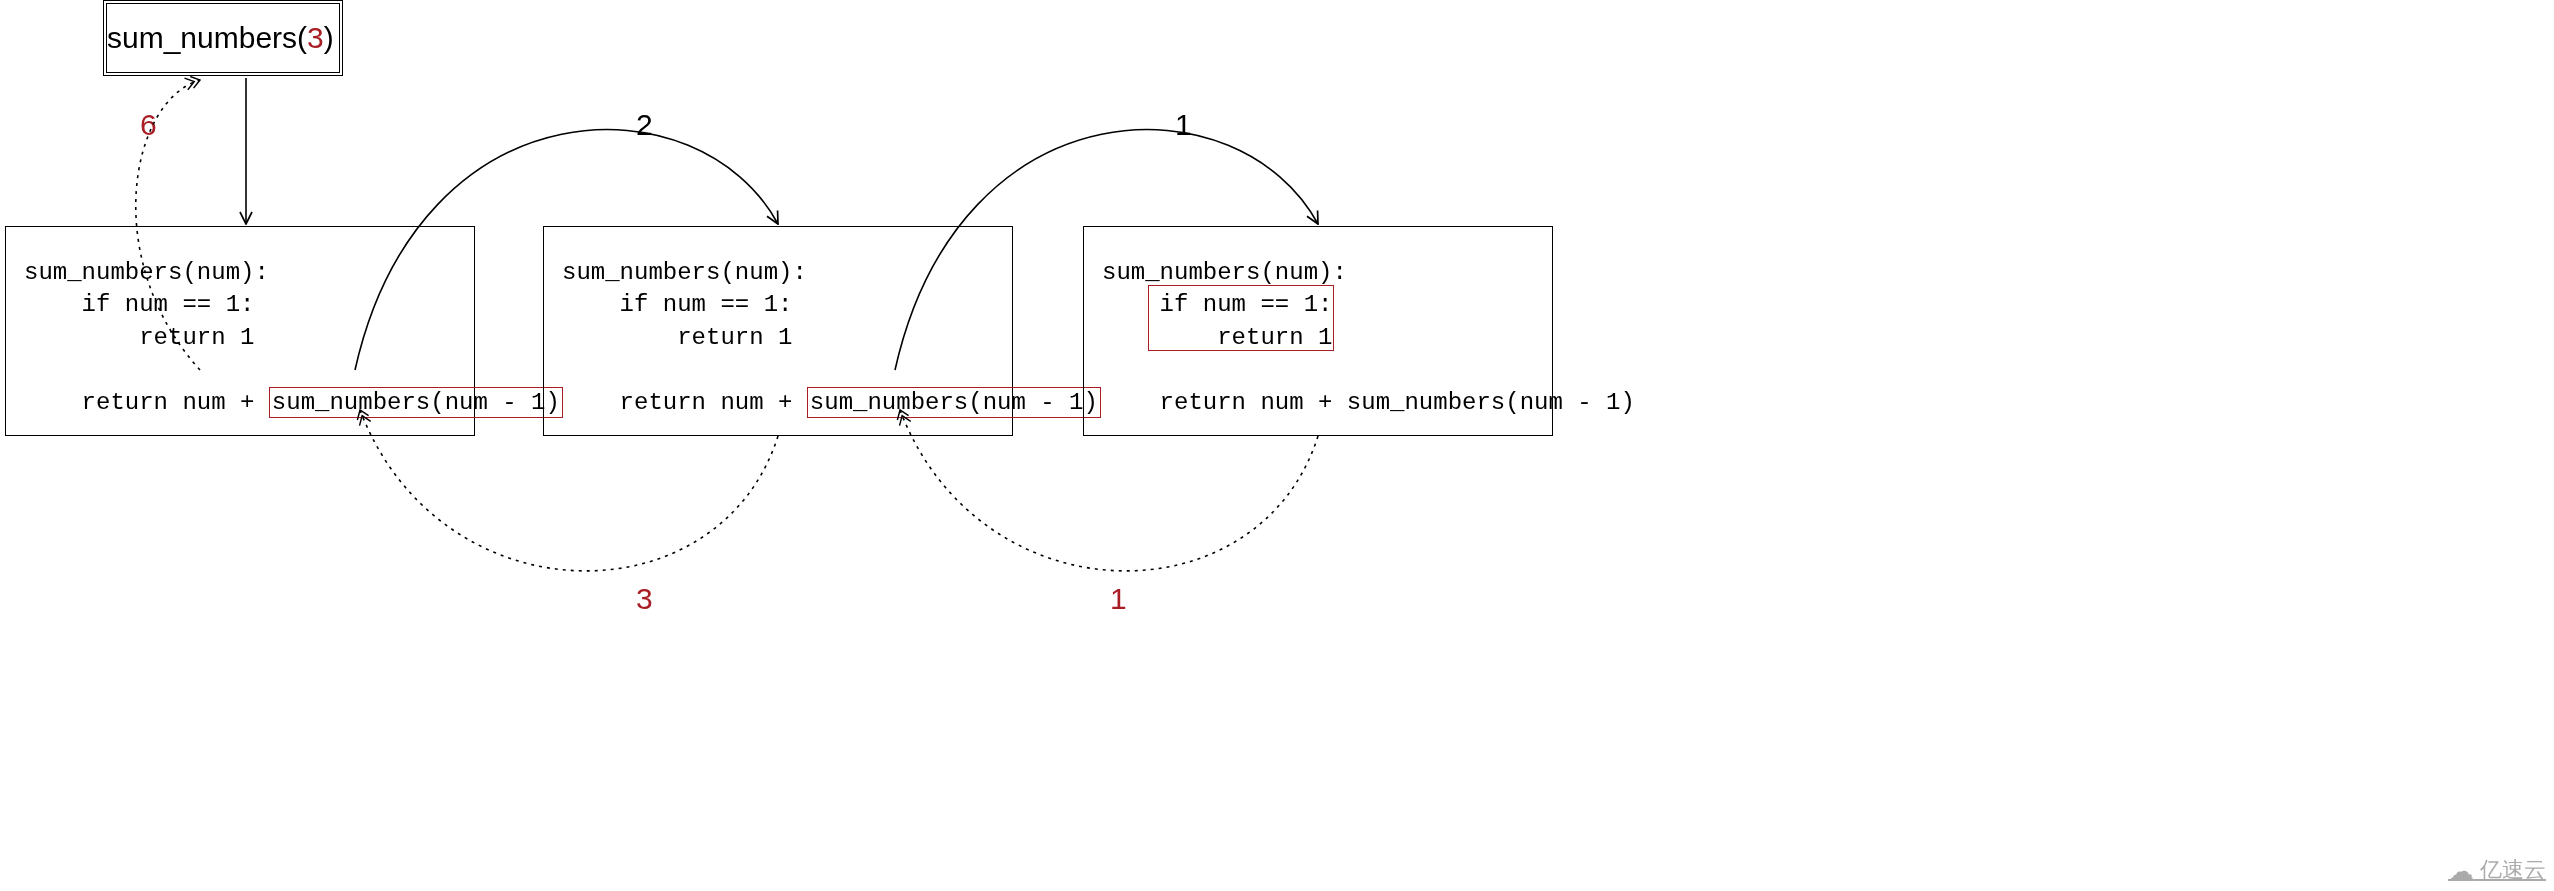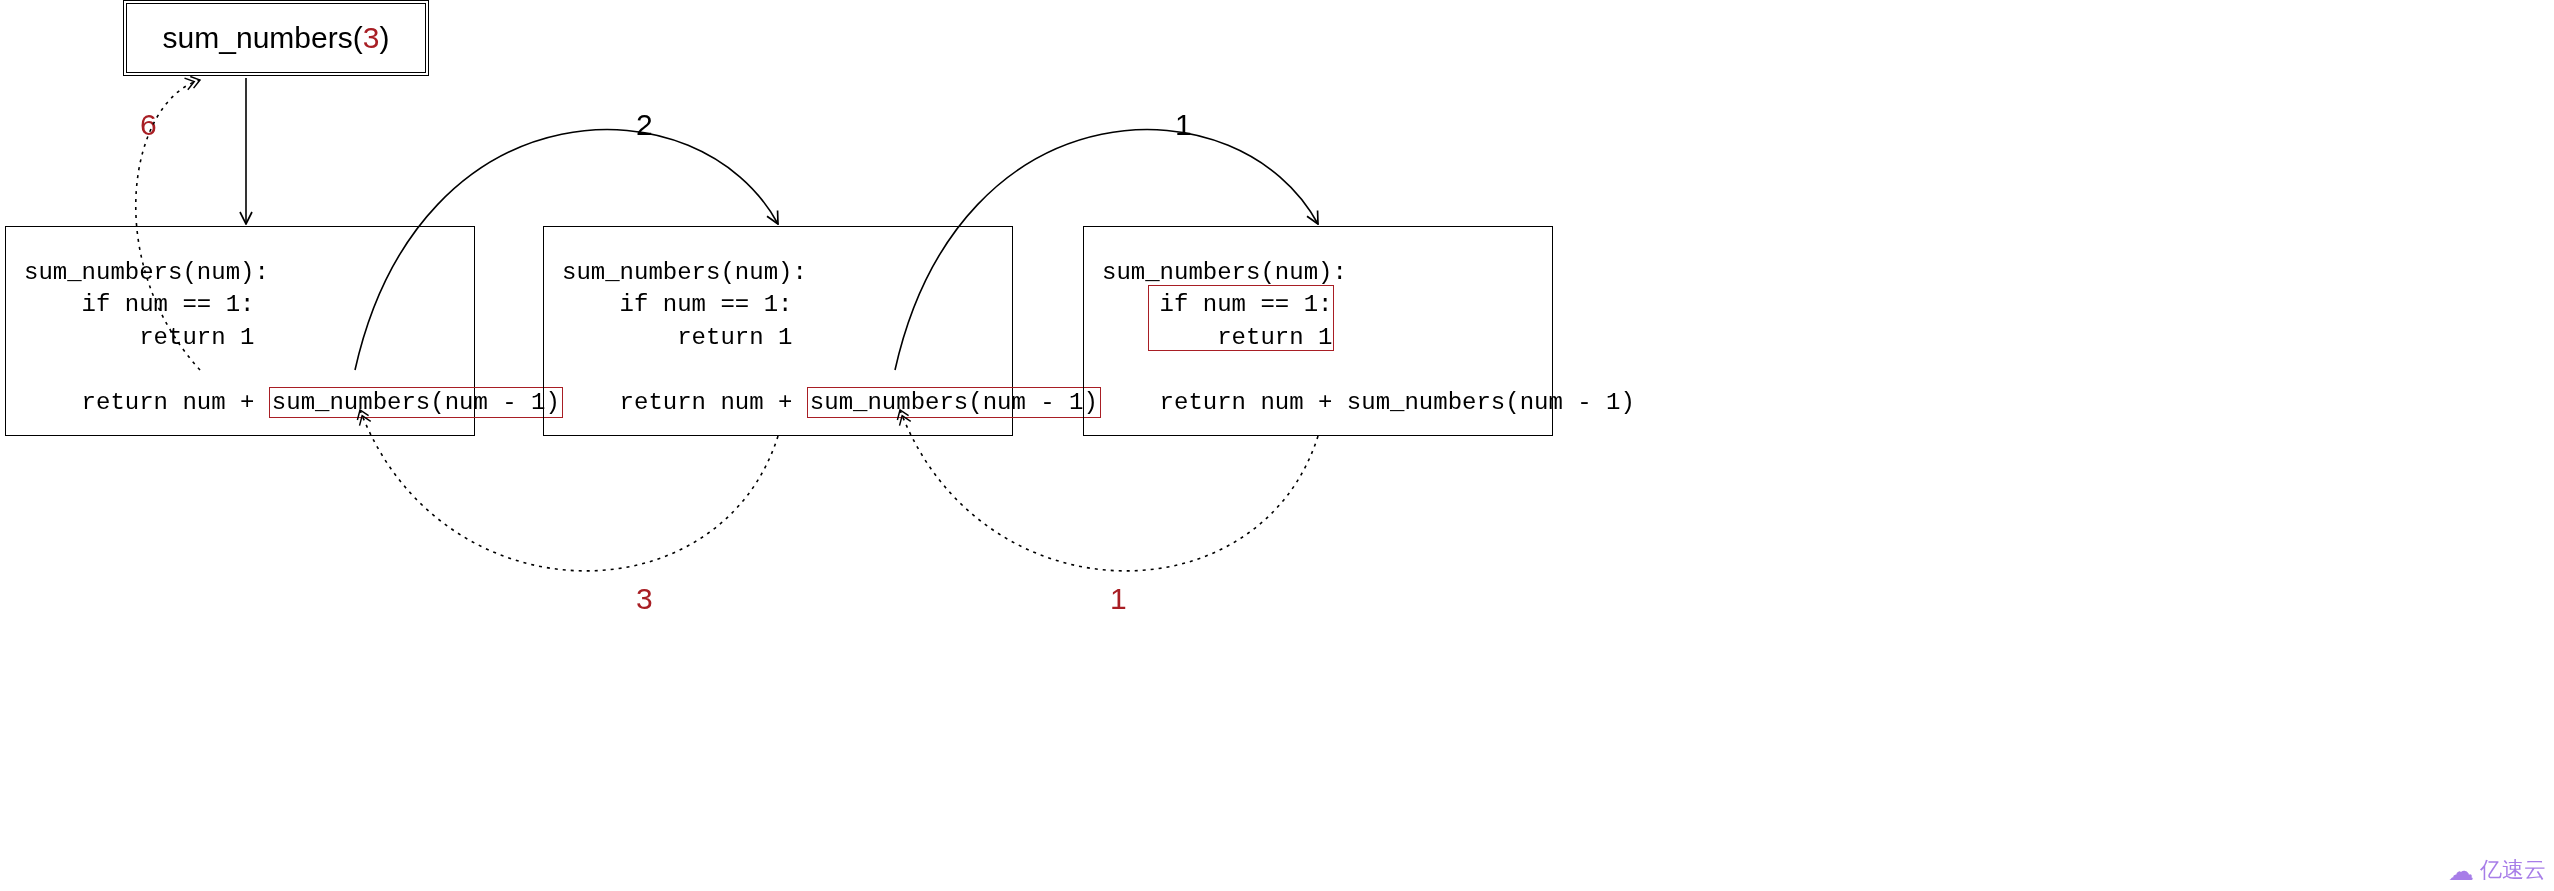--- a/index.html
+++ b/index.html
@@ -19,29 +19,27 @@
   .mono {
     font-family: "Menlo", "Consolas", "Courier New", monospace;
   }
   .red { color: var(--red); }
 
   
   .call-box {
     position: absolute;
     left: 103px;
     top: 0px;
-    width: 306px;
+    width: 240px;
     height: 76px;
     border: 4px double #000;
     box-sizing: border-box;
     display: flex;
     align-items: center;
-    justify-content: center;
     font-size: 30px;
-    margin-left: 20px;
   }
 
   
   .def-box {
     position: absolute;
     top: 226px;
     width: 470px;
     height: 210px;
     border: var(--box-border);
     box-sizing: border-box;
@@ -84,22 +82,23 @@
     position: absolute;
     font-size: 30px;
   }
 
   
   .watermark {
     position: absolute;
     right: 8px;
     bottom: 4px;
     font-size: 22px;
-    color: #6d28d9;
+    color: #737373;
     opacity: 0.6;
+    text-decoration: underline;
   }
   .watermark .cloud {
     font-size: 26px;
     vertical-align: middle;
   }
 </style>
 </head>
 <body>
 
 <div class="call-box">

